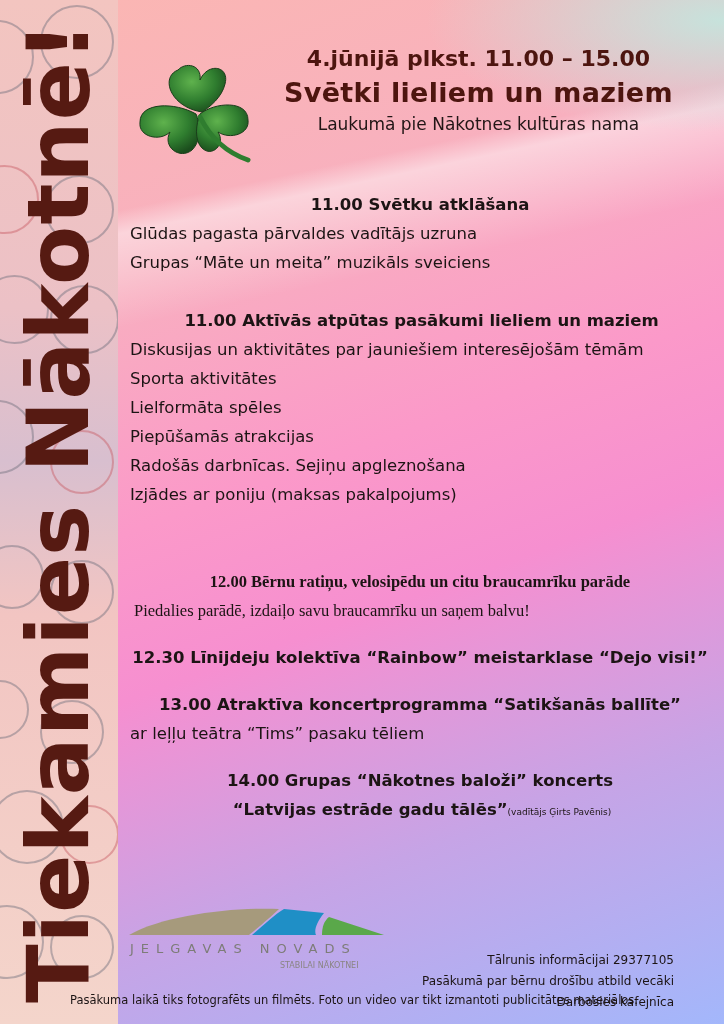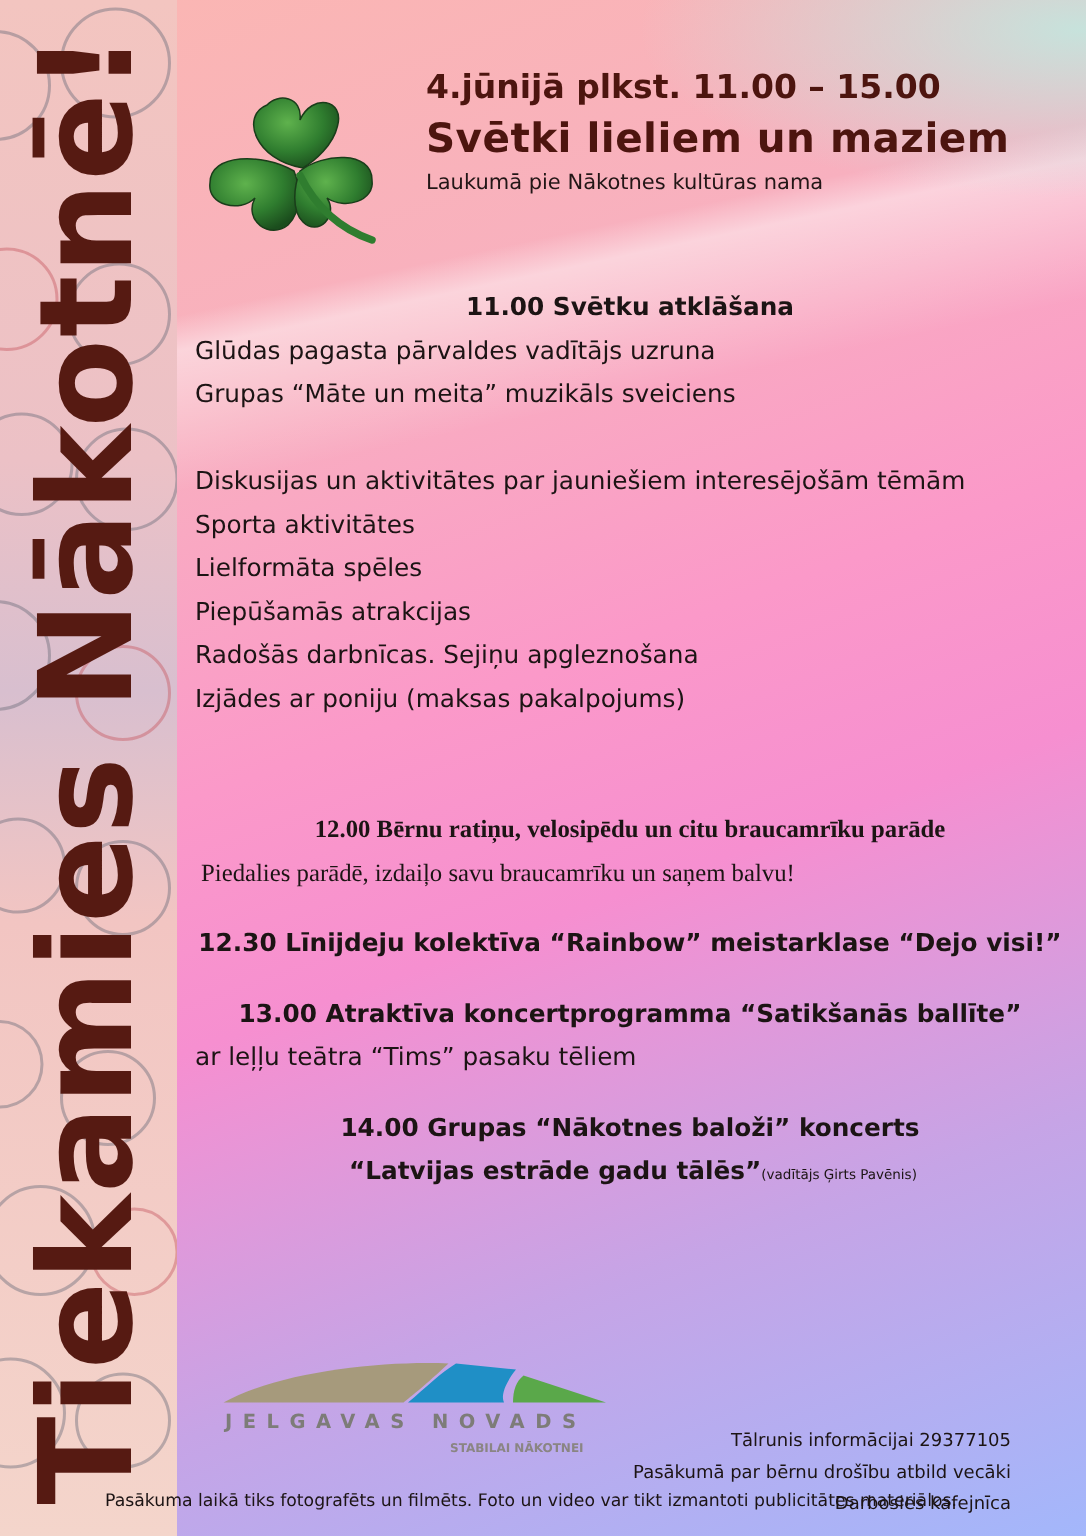--- a/index.html
+++ b/index.html
@@ -13,31 +13,31 @@
   }
   .left-strip { position: absolute; left: 0; top: 0; width: 118px; height: 1024px;
     background: linear-gradient(180deg, #f3c5c0 0%, #ecc1c6 30%, #d8bfcf 45%, #f2c5c2 60%, #f4d5cb 100%);
     overflow: hidden; }
   .bike { position: absolute; border: 2px solid rgba(110,110,125,0.45); border-radius: 50%; }
   .bike.red { border-color: rgba(200,90,100,0.45); }
   .vertical-title { position: absolute; left: 58px; top: 512px; transform: translate(-50%,-50%) rotate(-90deg);
     white-space: nowrap; font-family: "DejaVu Sans", sans-serif; font-weight: 900; font-size: 86px;
     color: #561a12; letter-spacing: 1px; }
   .clover { position: absolute; left: 130px; top: 52px; width: 130px; height: 120px; }
-  .header { position: absolute; left: 284px; top: 46px; }
+  .header { position: absolute; left: 284px; top: 46px; text-align: center; }
   .date { font-weight: bold; font-size: 22px; color: #4d150f; white-space: nowrap; }
   .festival { font-weight: bold; font-size: 27px; color: #4d150f; margin-top: 6px; white-space: nowrap; letter-spacing: 0.3px; }
-  .venue { font-size: 14px; color: #221616; margin-top: 6px; white-space: nowrap; }
+  .venue { font-size: 17px; color: #221616; margin-top: 6px; white-space: nowrap; }
   .program { position: absolute; left: 130px; top: 190px; width: 580px; font-size: 16.5px; }
   .block { margin-bottom: 0; }
   .ph { font-weight: bold; font-size: 16.5px; line-height: 29px; white-space: nowrap; text-align: center; }
   .pl { line-height: 29px; white-space: nowrap; }
   .small { font-size: 9px; }
   .contact { position: absolute; right: 50px; top: 950px; text-align: right; font-size: 12px; line-height: 21px; }
-  .logo { position: absolute; left: 144px; top: 905px; width: 270px; height: 72px; font-weight: bold; }
+  .logo { position: absolute; left: 124px; top: 905px; width: 270px; height: 72px; }
   .logo-text { position: absolute; left: 6px; top: 36px; font-size: 13px; letter-spacing: 7px; color: #7d7c78; white-space: nowrap; }
   .logo-sub { position: absolute; left: 156px; top: 56px; font-size: 8px; color: #8a8583; white-space: nowrap; }
   .footer { position: absolute; left: 70px; top: 993px; font-size: 11.5px; white-space: nowrap; text-align: right; }
 </style>
 </head>
 <body>
 
 <div class="poster">
 
   <div class="left-strip">
@@ -80,20 +80,21 @@
     <div class="venue">Laukumā pie Nākotnes kultūras nama</div>
   </div>
 
   <div class="program">
     <div class="block" style="margin-bottom:29px;">
       <div class="ph">11.00 Svētku atklāšana</div>
       <div class="pl">Glūdas pagasta pārvaldes vadītājs uzruna</div>
       <div class="pl">Grupas “Māte un meita” muzikāls sveiciens</div>
     </div>
     <div class="block" style="margin-bottom:58px;">
+      <div class="ph" style="padding-left:3px;">11.00 Aktīvās atpūtas pasākumi lieliem un maziem</div>
       <div class="pl">Diskusijas un aktivitātes par jauniešiem interesējošām tēmām</div>
       <div class="pl">Sporta aktivitātes</div>
       <div class="pl">Lielformāta spēles</div>
       <div class="pl">Piepūšamās atrakcijas</div>
       <div class="pl">Radošās darbnīcas. Sejiņu apgleznošana</div>
       <div class="pl">Izjādes ar poniju (maksas pakalpojums)</div>
     </div>
     <div class="block" style="margin-bottom:18px;font-family:Liberation Serif, serif;">
       <div class="ph">12.00 Bērnu ratiņu, velosipēdu un citu braucamrīku parāde</div>
       <div class="pl" style="padding-left:4px;">Piedalies parādē, izdaiļo savu braucamrīku un saņem balvu!</div>

